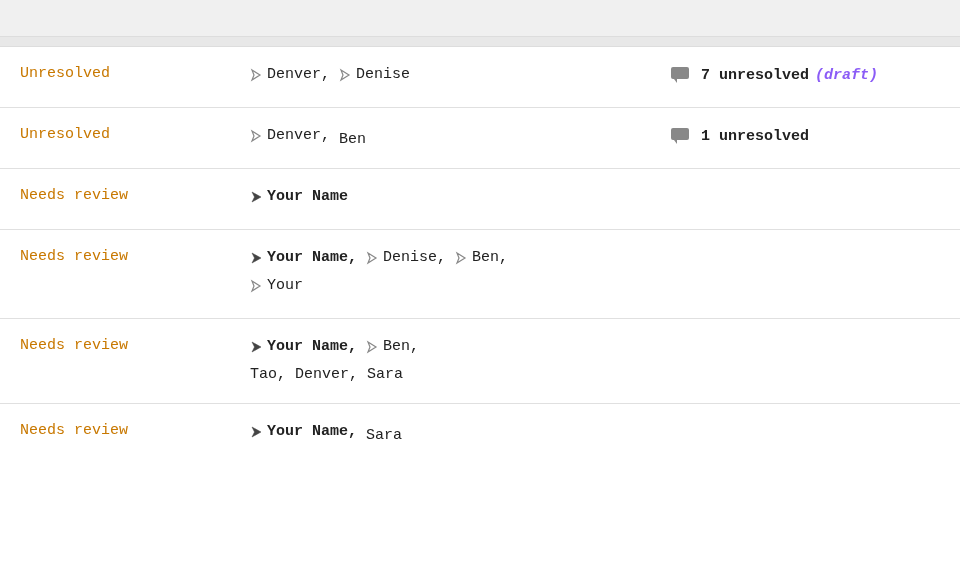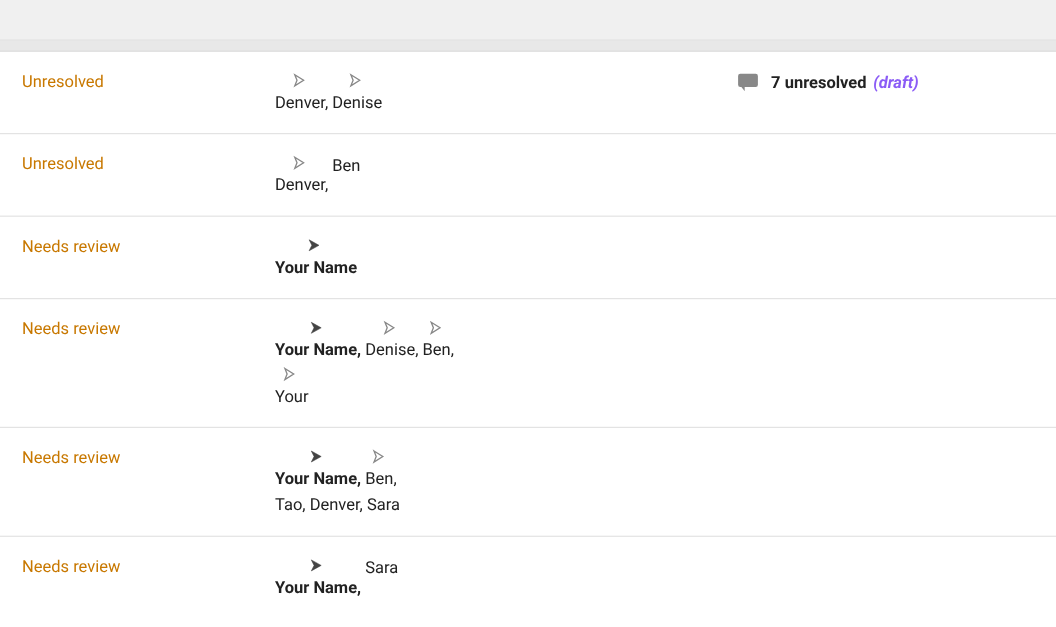--- a/index.html
+++ b/index.html
@@ -36,20 +36,21 @@
 
     .table-body {}
 
     .table-row {
       display: grid;
       grid-template-columns: 230px 420px 1fr;
       border-bottom: 1px solid #e0e0e0;
       padding: 16px 20px;
       align-items: start;
       min-height: 60px;
+      font-family: Liberation Mono, monospace;
     }
 
     .table-row:last-child {
       border-bottom: none;
     }
 
     .status-cell {
       color: #c87800;
       font-size: 15px;
       font-weight: 400;
@@ -69,21 +70,20 @@
       display: flex;
       align-items: flex-end;
       gap: 6px;
       flex-wrap: wrap;
     }
 
     .reviewer-item {
       display: inline-flex;
       align-items: center;
       gap: 1px;
-      flex-direction: column;
     }
 
     .arrow-icon-outline {
       display: inline-block;
       width: 14px;
       height: 14px;
       margin-right: 2px;
       vertical-align: middle;
     }
 
@@ -152,20 +152,27 @@
       <div class="table-row">
         <div class="status-cell">Unresolved</div>
         <div class="reviewers-cell"><span class="reviewer-item">
             <svg class="arrow-icon-outline" viewBox="0 0 14 14" fill="none" xmlns="http://www.w3.org/2000/svg">
     <path d="M2 2 L10 7 L2 12 L4 7 Z" stroke="#888" stroke-width="1.2" fill="none"></path>
   </svg>
             <span>Denver,</span>
           </span> <span class="reviewer-item">
             <span>Ben</span>
           </span></div>
+        <div class="comments-cell">
+          <svg width="20" height="18" viewBox="0 0 20 18" fill="none" xmlns="http://www.w3.org/2000/svg" style="margin-right:5px; flex-shrink:0; margin-top:1px;">
+    <rect x="1" y="1" width="18" height="12" rx="2" fill="#888"></rect>
+    <path d="M4 13 L7 17 L7 13 Z" fill="#888"></path>
+  </svg>
+          <span class="unresolved-bold">1 unresolved</span>
+        </div>
       </div>
       <div class="table-row">
         <div class="status-cell">Needs review</div>
         <div class="reviewers-cell"><span class="reviewer-item reviewer-bold">
             <svg class="arrow-icon-filled" viewBox="0 0 14 14" fill="none" xmlns="http://www.w3.org/2000/svg">
     <path d="M2 2 L11 7 L2 12 L4.5 7 Z" fill="#444" stroke="#444" stroke-width="0.5"></path>
   </svg>
             <span>Your Name</span>
           </span></div>
         <div class="comments-cell"></div>

